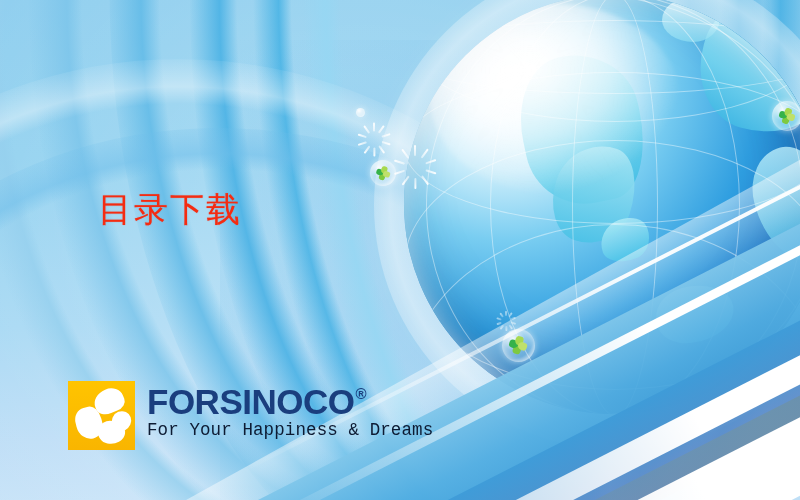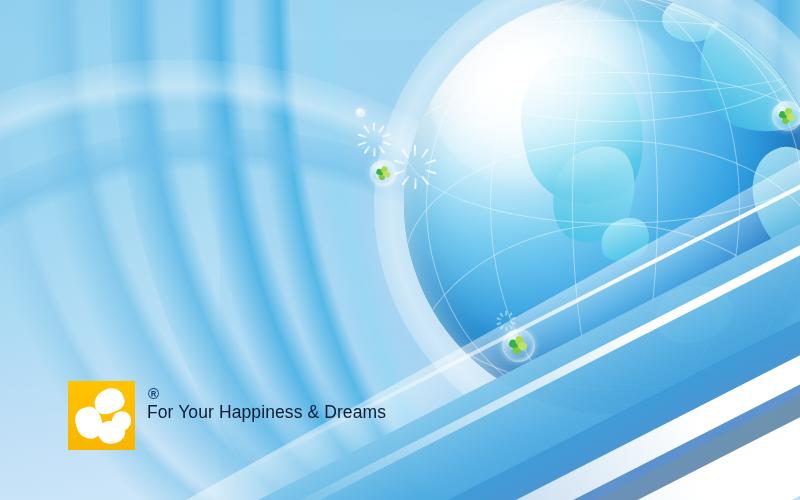--- a/index.html
+++ b/index.html
@@ -249,21 +249,21 @@
   .pt3{left:44px;top:30px;width:19px;height:20px;border-radius:54% 50% 46% 58%/52% 50% 52% 48%;transform:rotate(24deg);}
   .pt4{left:30px;top:40px;width:27px;height:23px;border-radius:48% 56% 60% 44%/50% 46% 56% 52%;transform:rotate(10deg);}
   .logo-text{margin-left:12px;padding-top:3px;}
   .brand{
     font-family:"Liberation Sans","DejaVu Sans",sans-serif;
     font-size:35px;font-weight:700;color:#1a3e7e;letter-spacing:-0.5px;line-height:1;
     display:flex;align-items:flex-start;
   }
   .brand sup{font-size:15px;font-weight:700;line-height:1;margin-top:2px;margin-left:1px;}
   .tagline{
-    font-family:Liberation Sans, sans-serif;
+    font-family:Liberation Mono, monospace;
     font-size:17.5px;color:#0d1b33;letter-spacing:.1px;margin-top:2px;line-height:1.1;
   }
 </style>
 </head>
 <body>
 
 <div class="stage">
 
   <div class="wash-a"></div>
   <div class="wash-b"></div>
@@ -395,30 +395,32 @@
         <div class="pinwheel">
           <s style="background: rgb(126, 201, 63); transform: translate(-50%, 0px) rotate(18deg);"></s>
           <s style="background: rgb(53, 178, 74); transform: translate(-50%, 0px) rotate(108deg);"></s>
           <s style="background: rgb(168, 217, 79); transform: translate(-50%, 0px) rotate(198deg);"></s>
           <s style="background: rgb(191, 224, 106); transform: translate(-50%, 0px) rotate(288deg);"></s>
         </div>
       </div>
     </div>
 
   <div class="headline">
+    <div class="hl-2">目录下载</div>
   </div>
 
   <div class="logo">
     <div class="logo-mark">
       <span class="petal pt1"></span>
       <span class="petal pt2"></span>
       <span class="petal pt3"></span>
       <span class="petal pt4"></span>
     </div>
     <div class="logo-text">
       <div class="brand">
+        <span>FORSINOCO</span>
           <sup>®</sup>
       </div>
       <div class="tagline">For Your Happiness &amp; Dreams</div>
     </div>
   </div>
 
 </div>
 
 </body></html>

